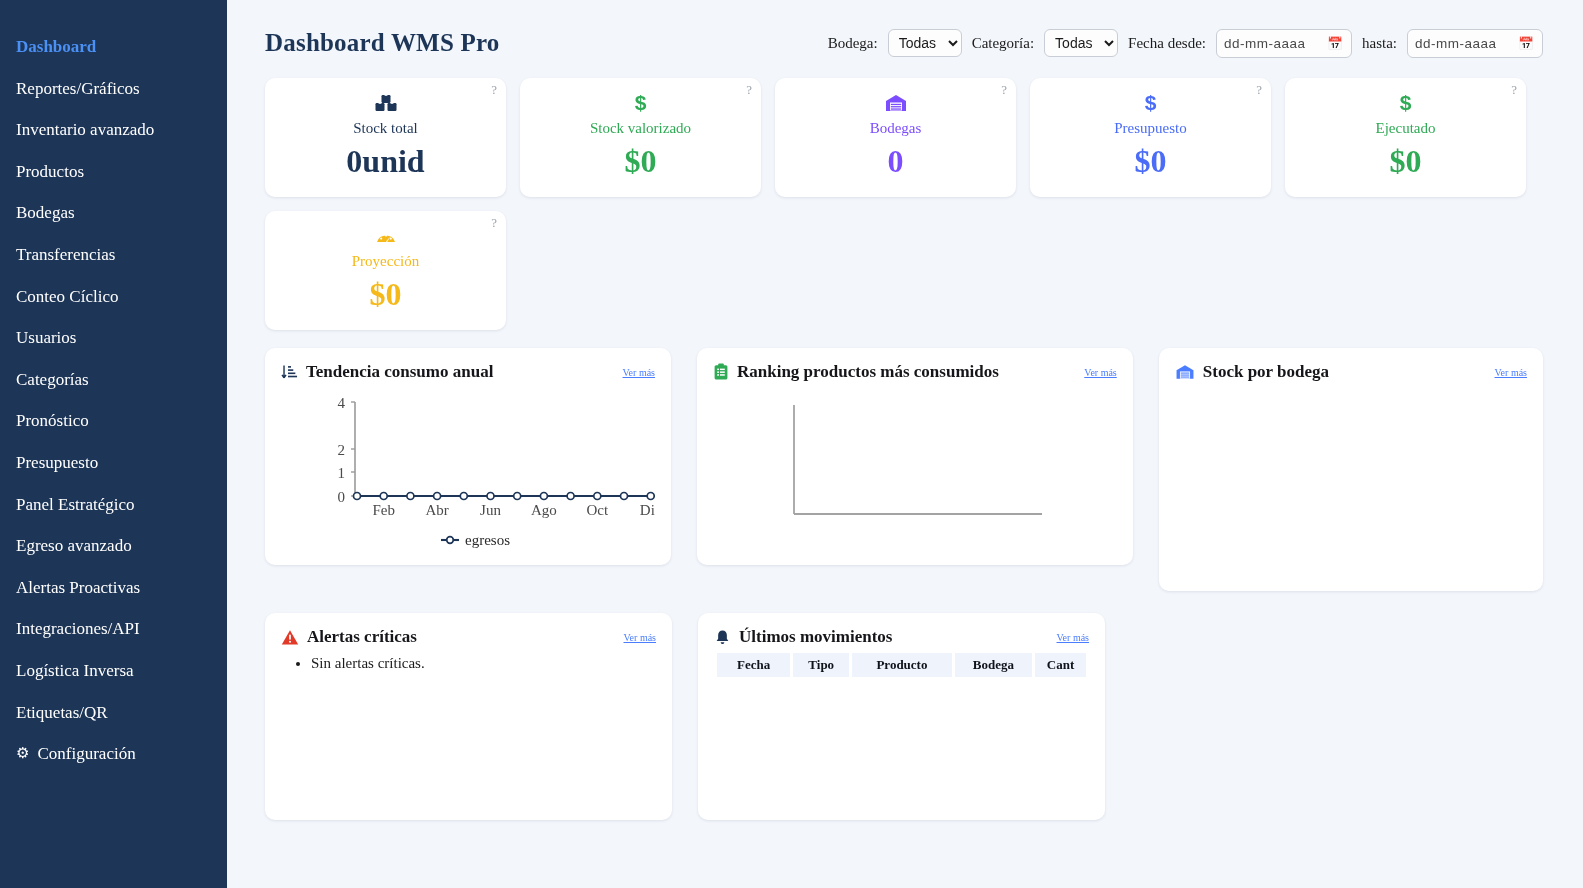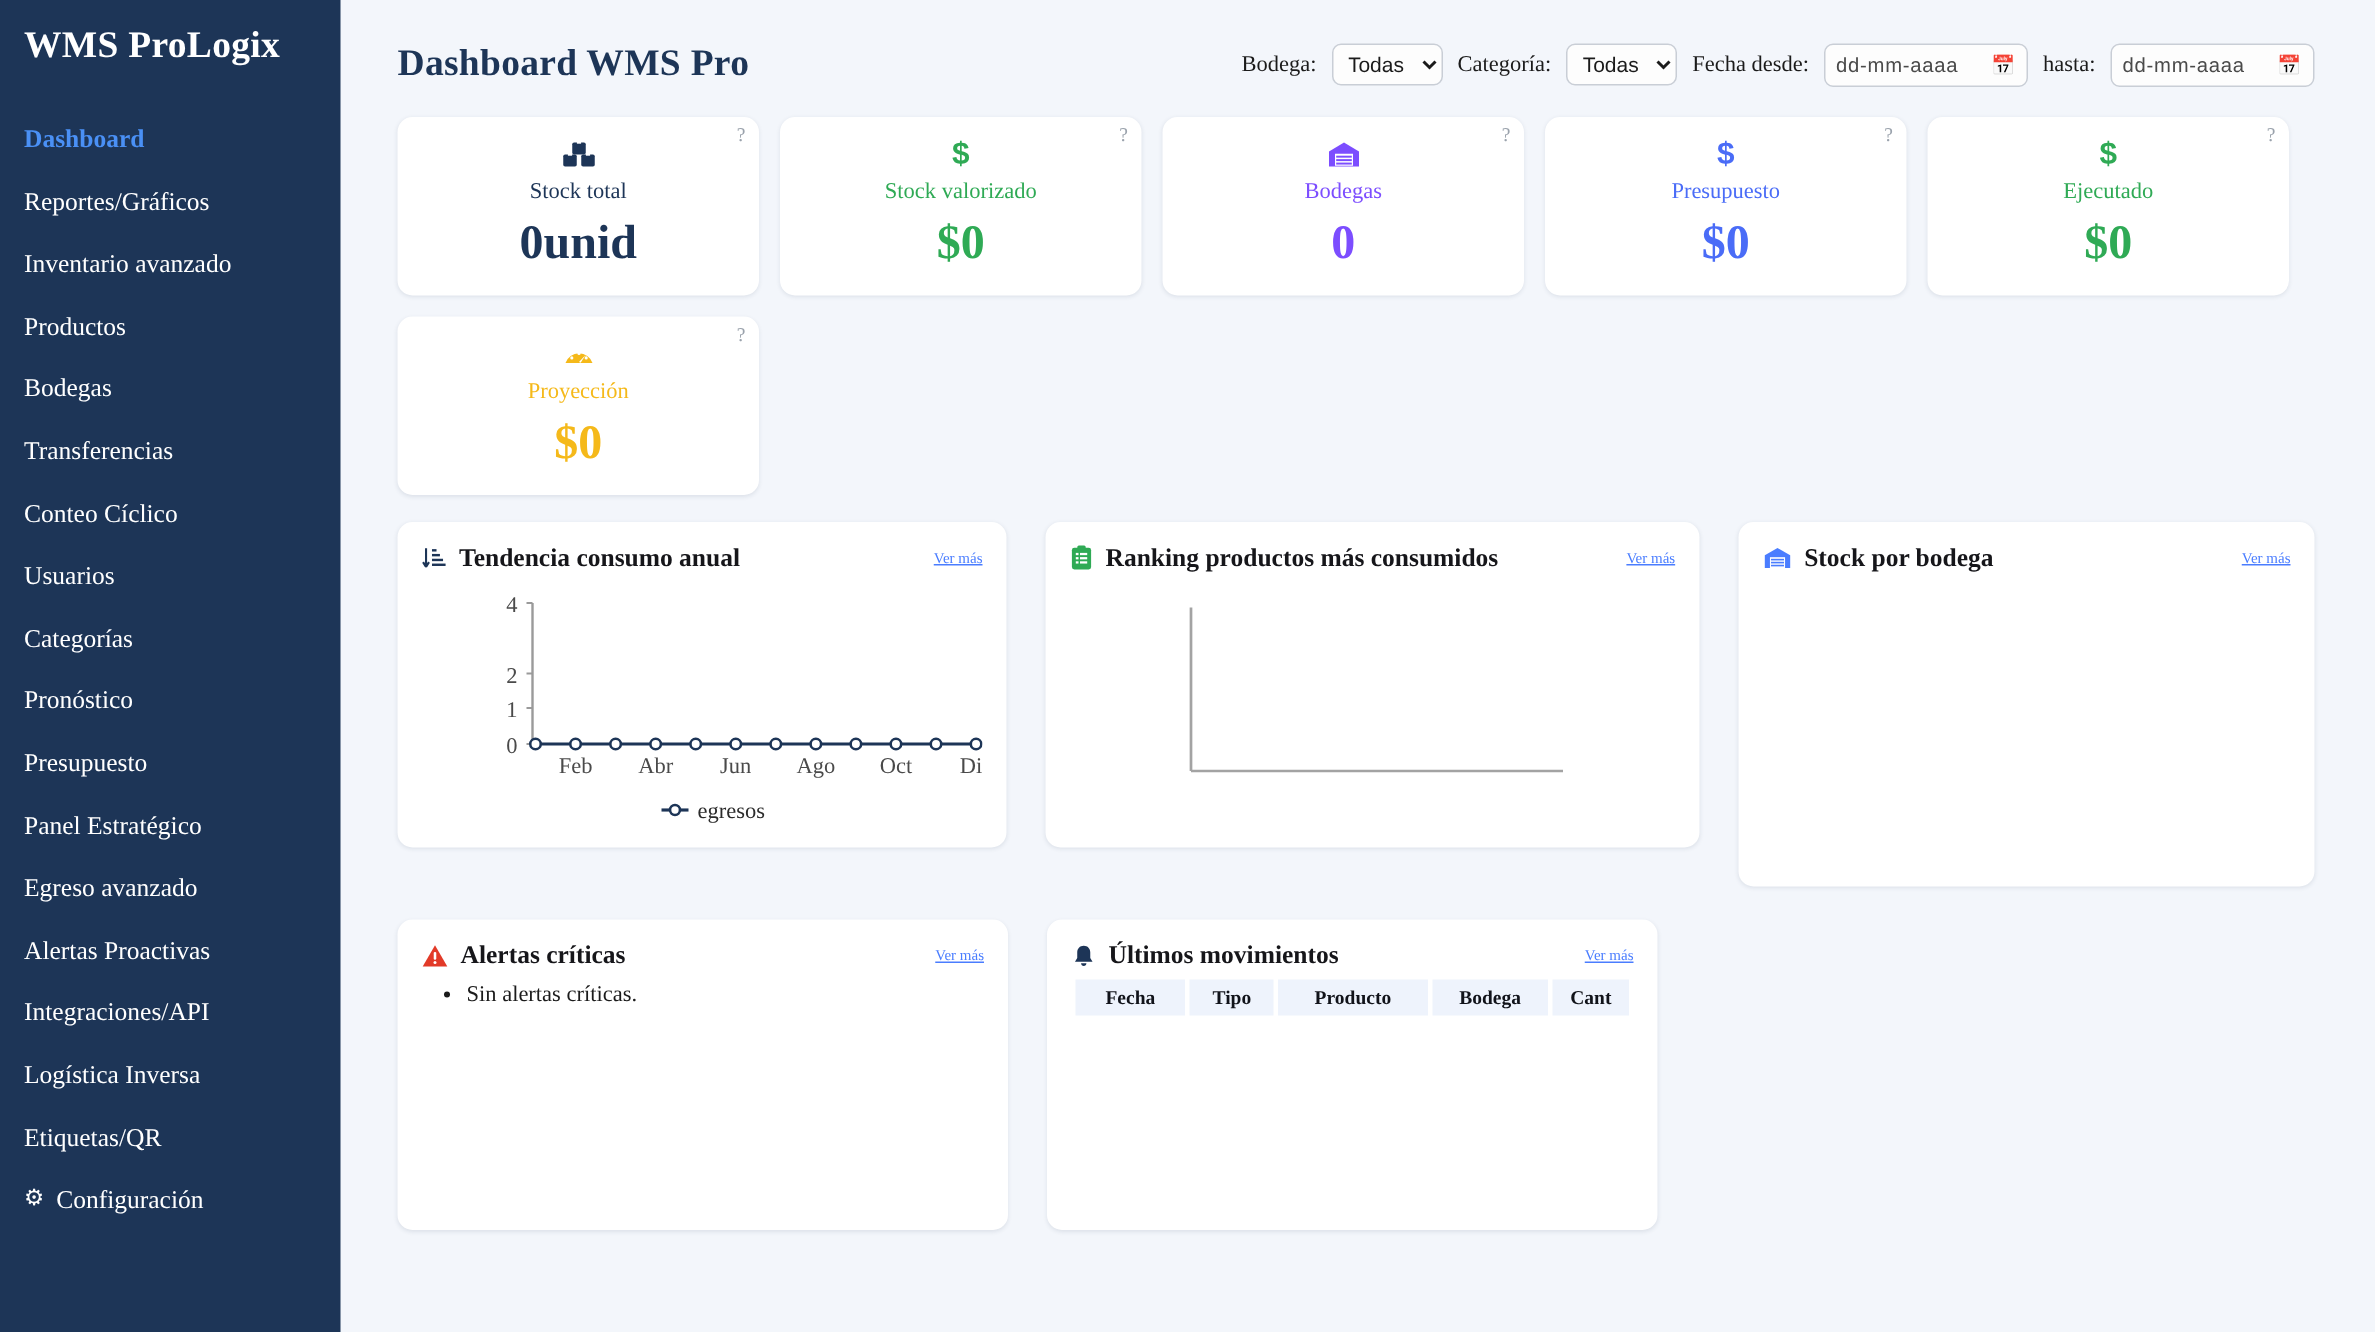--- a/index.html
+++ b/index.html
@@ -189,21 +189,20 @@
 
   
   svg { display: block; }
 </style>
 </head>
 <body>
 
 <div class="app">
 
   <nav class="sidebar">
-    <div class="brand">WMS ProLogix</div>
     <div class="nav">
       <a class="nav-item active">Dashboard</a>
       <a class="nav-item">Reportes/Gráficos</a>
       <a class="nav-item">Inventario avanzado</a>
       <a class="nav-item">Productos</a>
       <a class="nav-item">Bodegas</a>
       <a class="nav-item">Transferencias</a>
       <a class="nav-item">Conteo Cíclico</a>
       <a class="nav-item">Usuarios</a>
       <a class="nav-item">Categorías</a>

